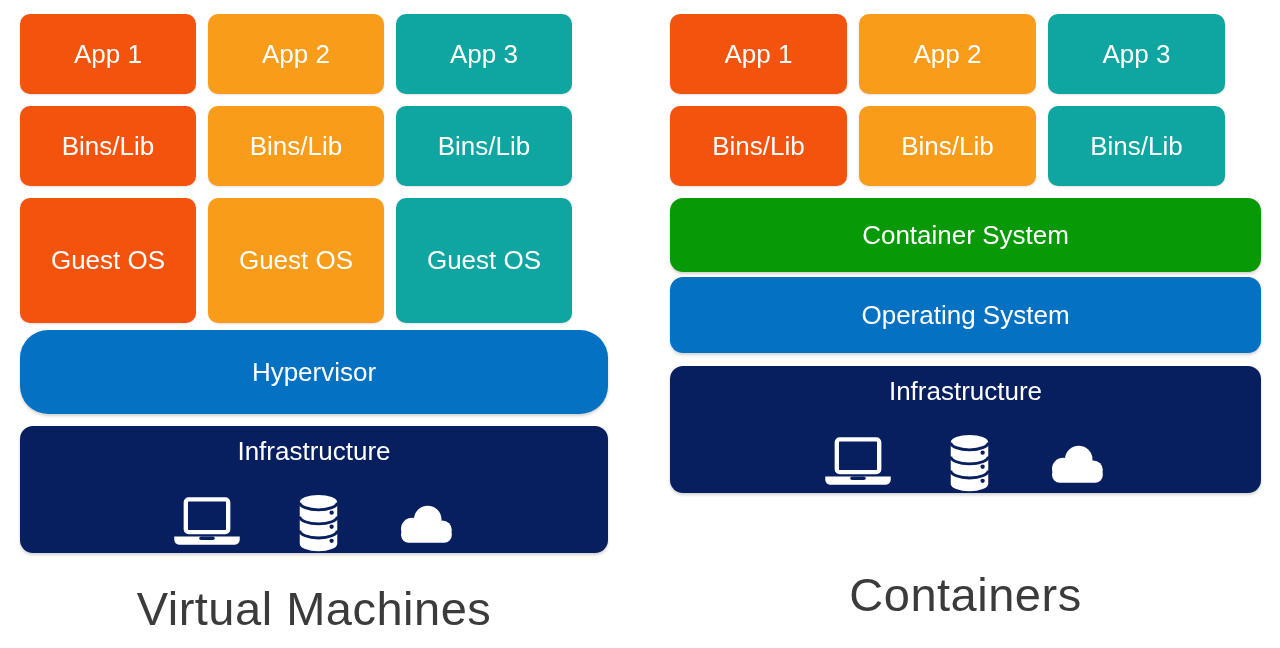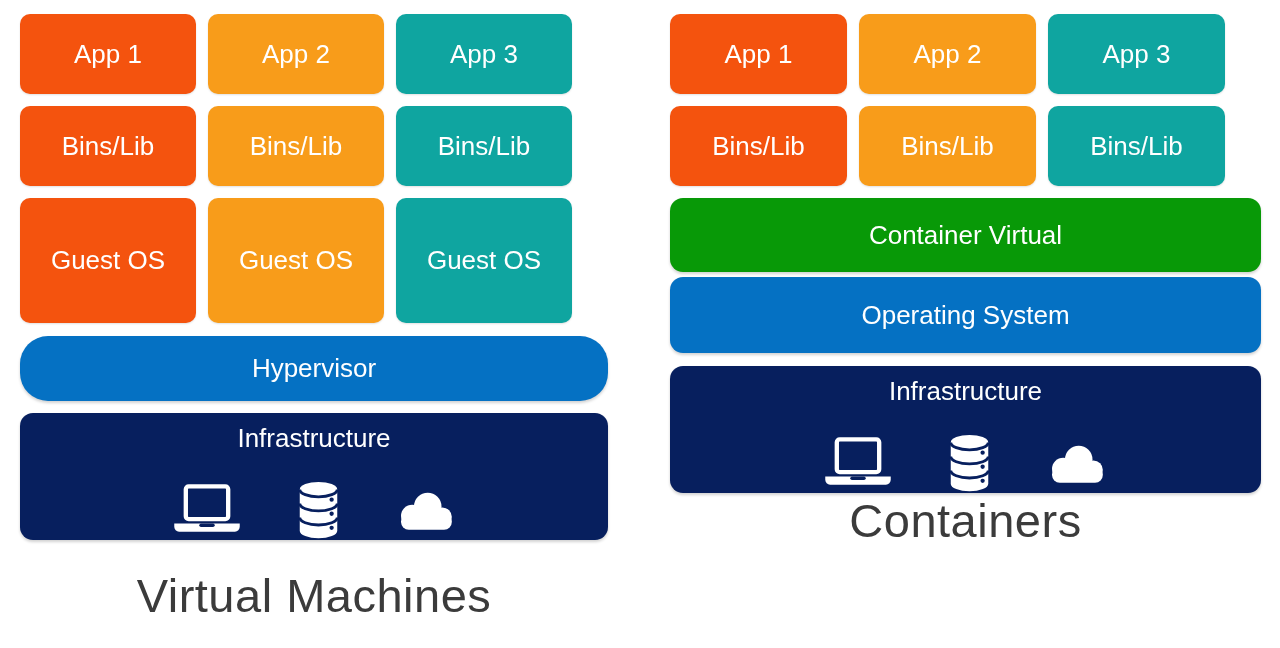--- a/index.html
+++ b/index.html
@@ -33,41 +33,41 @@
   .bar {
     border-radius: 13px;
     display: flex; align-items: center; justify-content: center;
     color: #ffffff; font-size: 26px;
     box-shadow: 0 2px 3px rgba(0,0,0,0.18);
   }
   .bar-blue { background: var(--blue); }
   .bar-green { background: var(--green); }
   .bar-navy { background: var(--navy); }
 
-  .vm-hypervisor { margin-top: 13px; height: 65px; border-radius: 28px; }
+  .vm-hypervisor { margin-top: 7px; height: 84px; border-radius: 28px; }
   .vm-infra      { margin-top: 12px; height: 127px; }
   .ct-engine     { margin-top: 12px; height: 74px; }
   .ct-os         { margin-top: 5px; height: 76px; }
   .ct-infra      { margin-top: 13px; height: 127px; }
 
   .infra { flex-direction: column; justify-content: space-between; }
   .infra-label { margin-top: 11px; font-size: 26px; line-height: 1.1; }
   .icon-row {
     display: flex; align-items: center; justify-content: center;
     gap: 52px; margin-top: 7px; width: 100%;
   }
   .icon-row svg { display: block; }
 
   .caption {
     text-align: center; color: var(--title);
     font-size: 47px; line-height: 56px; font-weight: 400;
     letter-spacing: 0.5px;
   }
   .caption-vm { margin-top: 28px; }
-  .caption-ct { }
+  .caption-ct { margin-top: 74px; }
 </style>
 </head>
 <body>
 
 <section class="panel panel-vm">
   <div class="grid">
     <div class="block h80 c1">App 1</div>
     <div class="block h80 c2">App 2</div>
     <div class="block h80 c3">App 3</div>
 
@@ -121,21 +121,21 @@
   <div class="grid">
     <div class="block h80 c1">App 1</div>
     <div class="block h80 c2">App 2</div>
     <div class="block h80 c3">App 3</div>
 
     <div class="block h80 c1">Bins/Lib</div>
     <div class="block h80 c2">Bins/Lib</div>
     <div class="block h80 c3">Bins/Lib</div>
   </div>
 
-  <div class="bar bar-green ct-engine">Container Virtual</div>
+  <div class="bar bar-green ct-engine">Container System</div>
   <div class="bar bar-blue ct-os">Operating System</div>
 
   <div class="bar bar-navy ct-infra infra">
     <div class="infra-label">Infrastructure</div>
     <div class="icon-row">
       <span>
         <svg width="70" height="52" viewBox="0 0 72 54">
           <rect x="14" y="2.5" width="44" height="34" rx="3" fill="none" stroke="#ffffff" stroke-width="4.5"></rect>
           <path d="M2,41 H70 V44.5 A5,5 0 0 1 65,49.5 H7 A5,5 0 0 1 2,44.5 Z" fill="#ffffff"></path>
           <rect x="28" y="41" width="16" height="3.6" rx="1.8" fill="var(--navy)"></rect>

